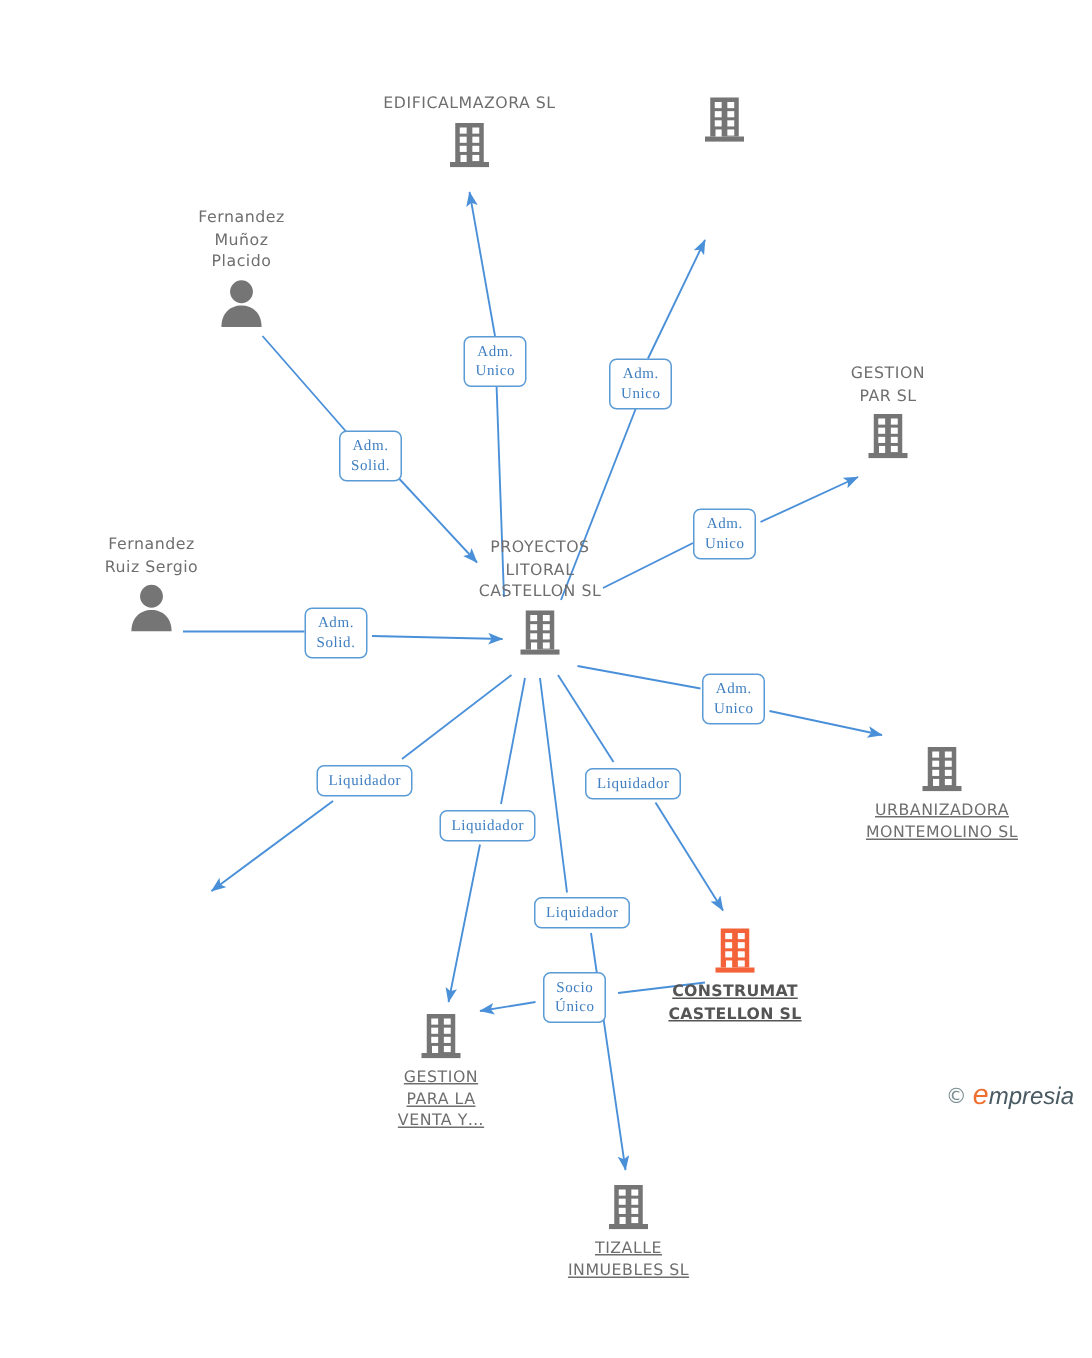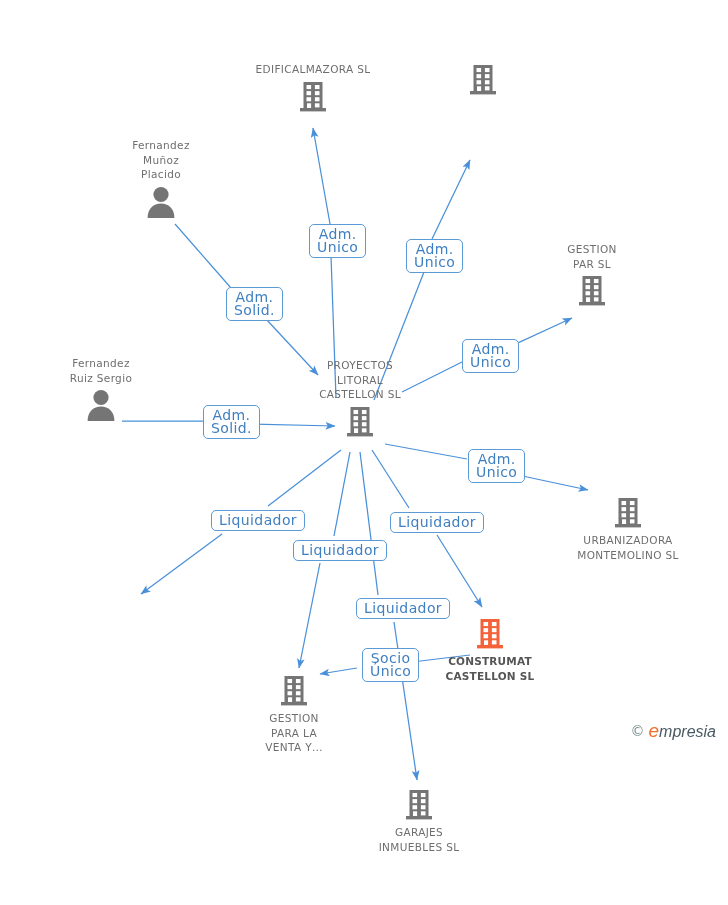--- a/index.html
+++ b/index.html
@@ -19,38 +19,39 @@
   
   .node{position:absolute;width:150px;margin-left:-75px;text-align:center;}
   .node .icon-wrap{display:block;line-height:0;}
   .node .caption{
     display:block;
     font-size:10.5px;line-height:14.5px;
     color:#6e6e6e;letter-spacing:.35px;
     white-space:pre-line;
   }
   .node.label-above .caption{margin-bottom:2px;}
-  .node.label-below .caption{margin-top:2px;}
+  .node.label-below .caption{margin-top:2px;text-decoration:underline;}
   .node.highlight .caption{color:#555555;font-weight:bold;letter-spacing:.2px;}
 
   
   .rel{
     position:absolute;
     box-sizing:border-box;
     background:#ffffff;
     border:1.4px solid #5b9bd5;
     border-radius:5px;
     color:#3f7fc1;
-    font-size:14px;
+    font-size:10px;
     line-height:13px;
     letter-spacing:.4px;
     text-align:center;
     padding:3px 7px;
     white-space:pre-line;
     z-index:5;
+    font-family:Liberation Serif, serif;
   }
 
   
   #watermark{
     position:absolute;right:12px;bottom:8px;
     display:flex;align-items:center;gap:4px;
     z-index:20;
   }
   #watermark .wm-c{color:#7b8f93;font-size:14px;line-height:1;}
   #watermark .wm-text{font-size:16px;line-height:1;font-style:italic;color:#4a5a62;font-family:Liberation Sans, sans-serif;text-align:right;}
@@ -288,21 +289,21 @@
         <rect x="9.5" y="6" width="4.6" height="4.1" fill="#ffffff"></rect>
         <rect x="17.9" y="6" width="4.6" height="4.1" fill="#ffffff"></rect>
         <rect x="9.5" y="12.1" width="4.6" height="4.1" fill="#ffffff"></rect>
         <rect x="17.9" y="12.1" width="4.6" height="4.1" fill="#ffffff"></rect>
         <rect x="9.5" y="18.2" width="4.6" height="4.1" fill="#ffffff"></rect>
         <rect x="17.9" y="18.2" width="4.6" height="4.1" fill="#ffffff"></rect>
         <rect x="10" y="24.3" width="4.1" height="4.7" fill="#ffffff"></rect>
         <rect x="17.9" y="24.3" width="4.6" height="4.1" fill="#ffffff"></rect>
       </svg>
     </span>
-    <span class="caption">GARAJES
+    <span class="caption">TIZALLE
 INMUEBLES SL</span>
   </div>
 
   <div class="rel" style="left:309px;top:224px;">Adm.
 Unico</div>
   <div class="rel" style="left:406px;top:239px;">Adm.
 Unico</div>
   <div class="rel" style="left:226px;top:287px;">Adm.
 Solid.</div>
   <div class="rel" style="left:462px;top:339px;">Adm.

